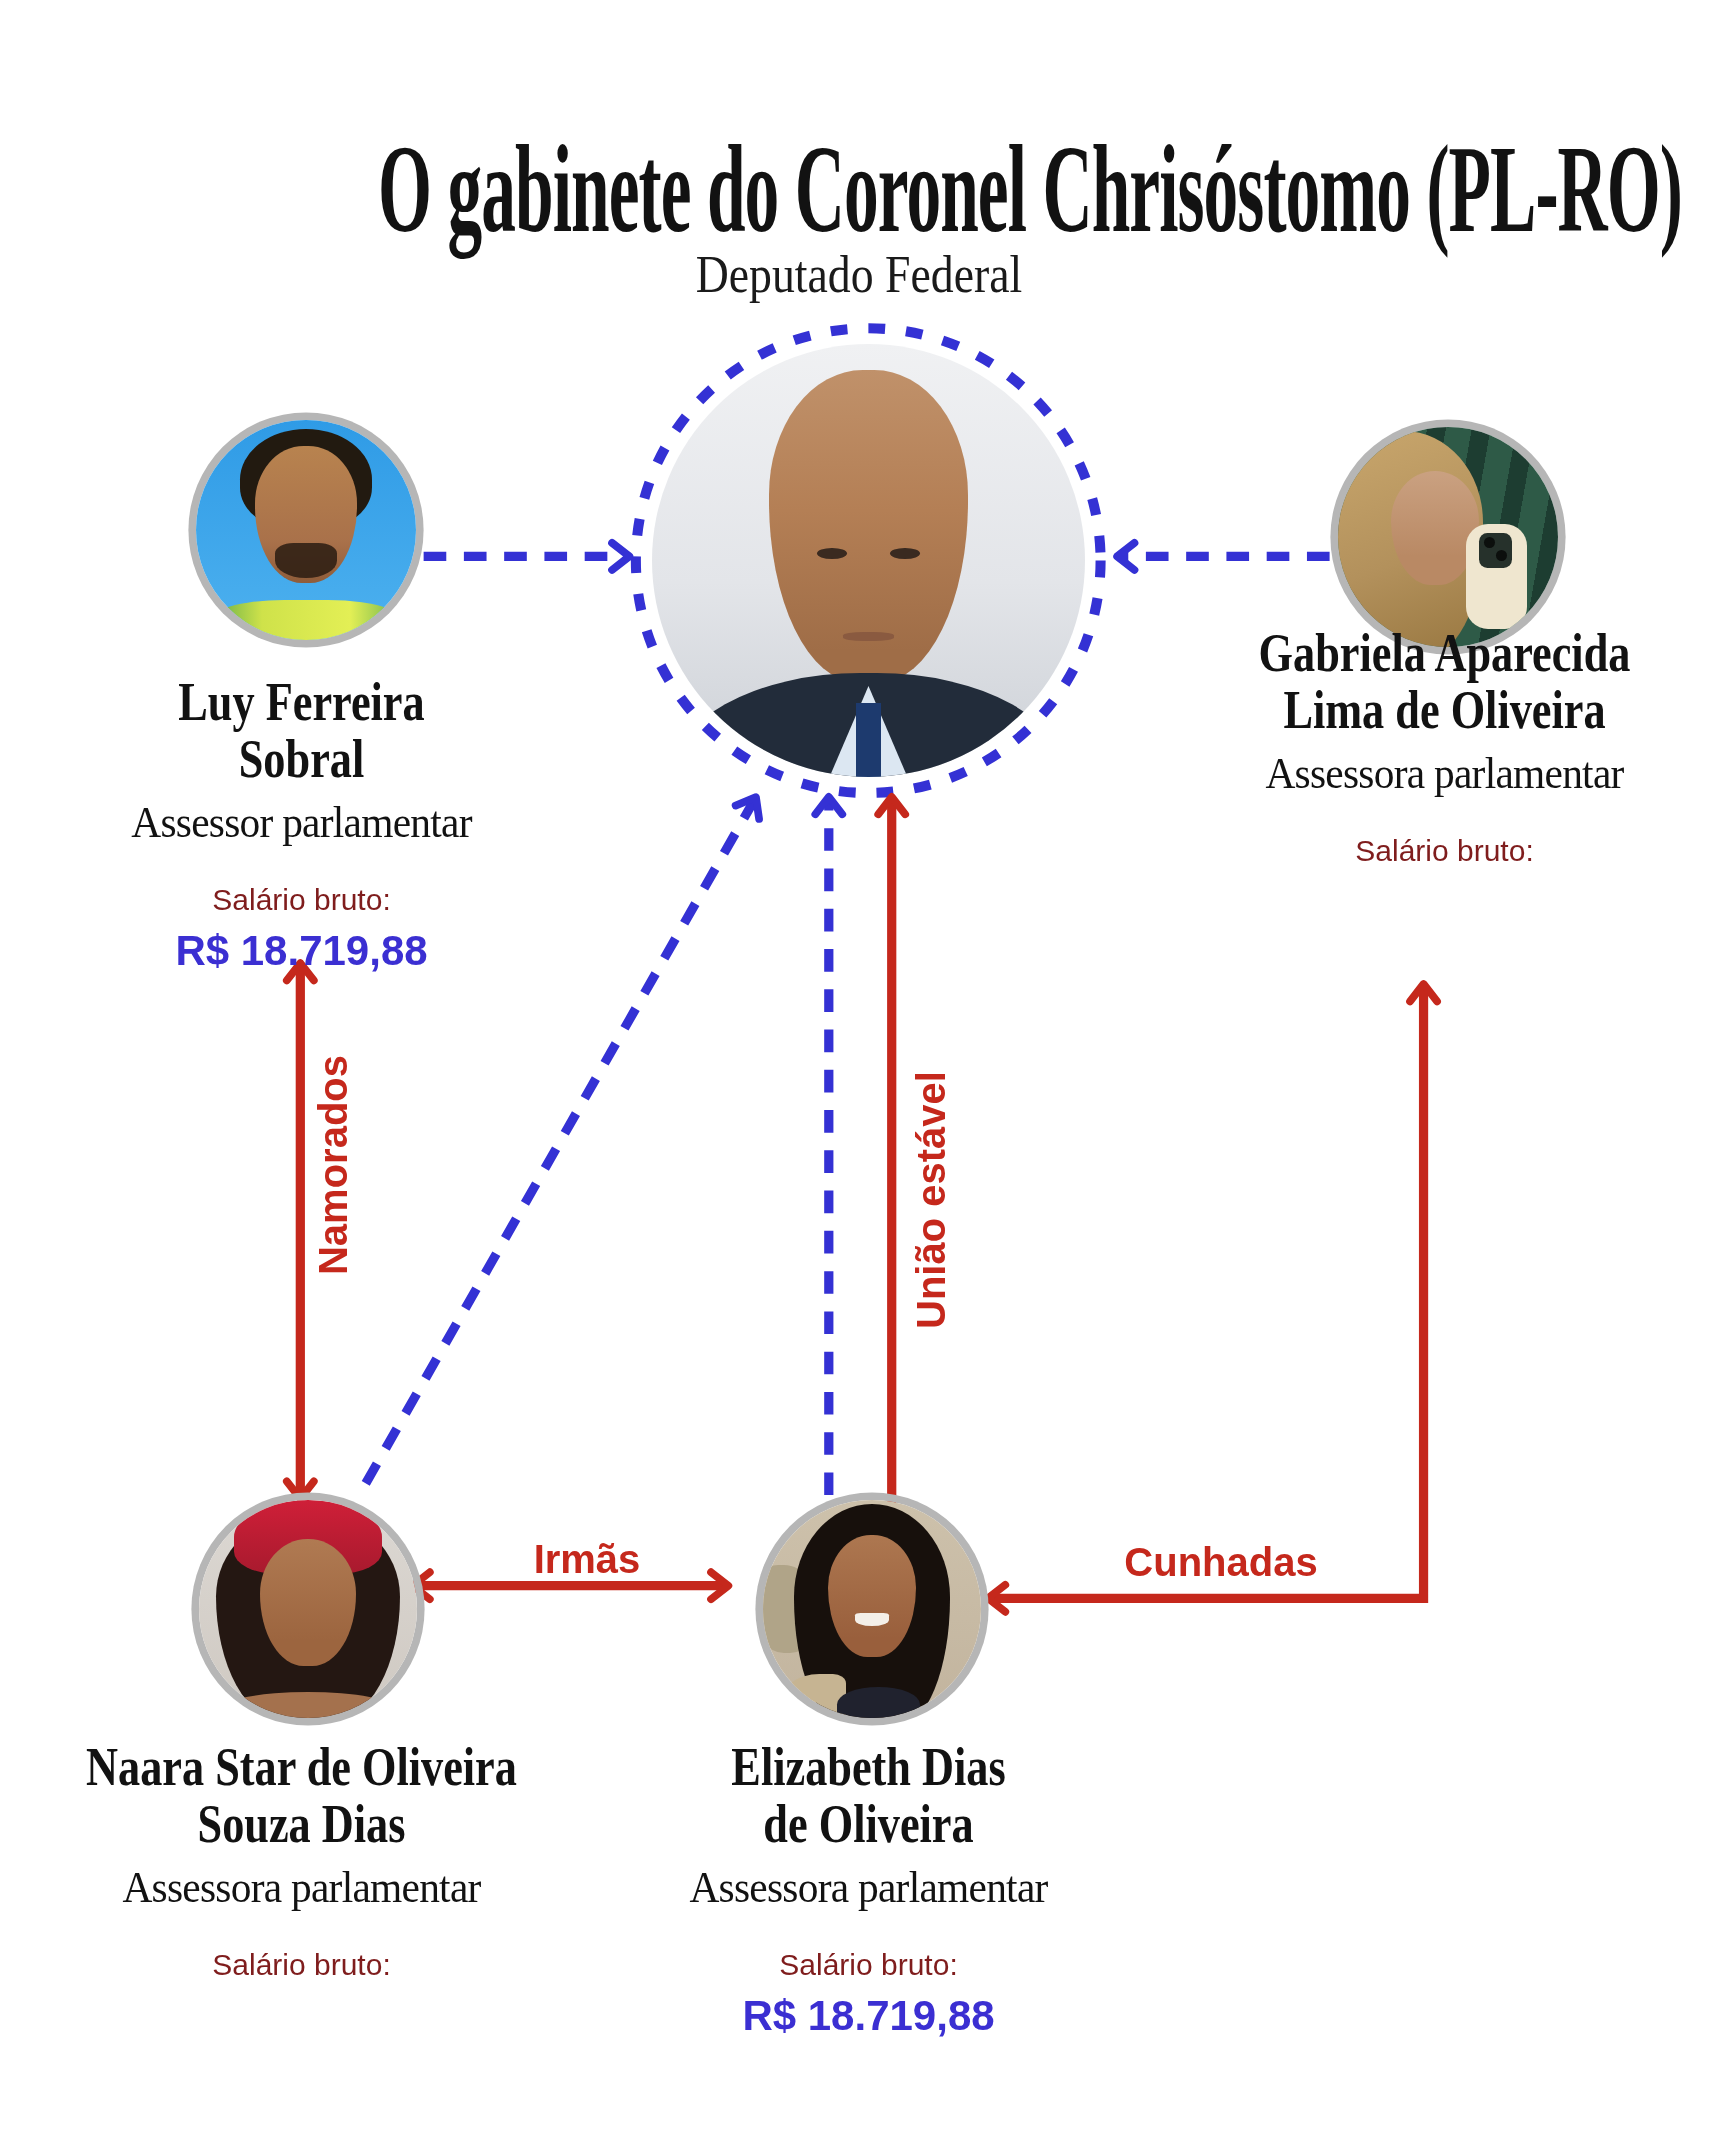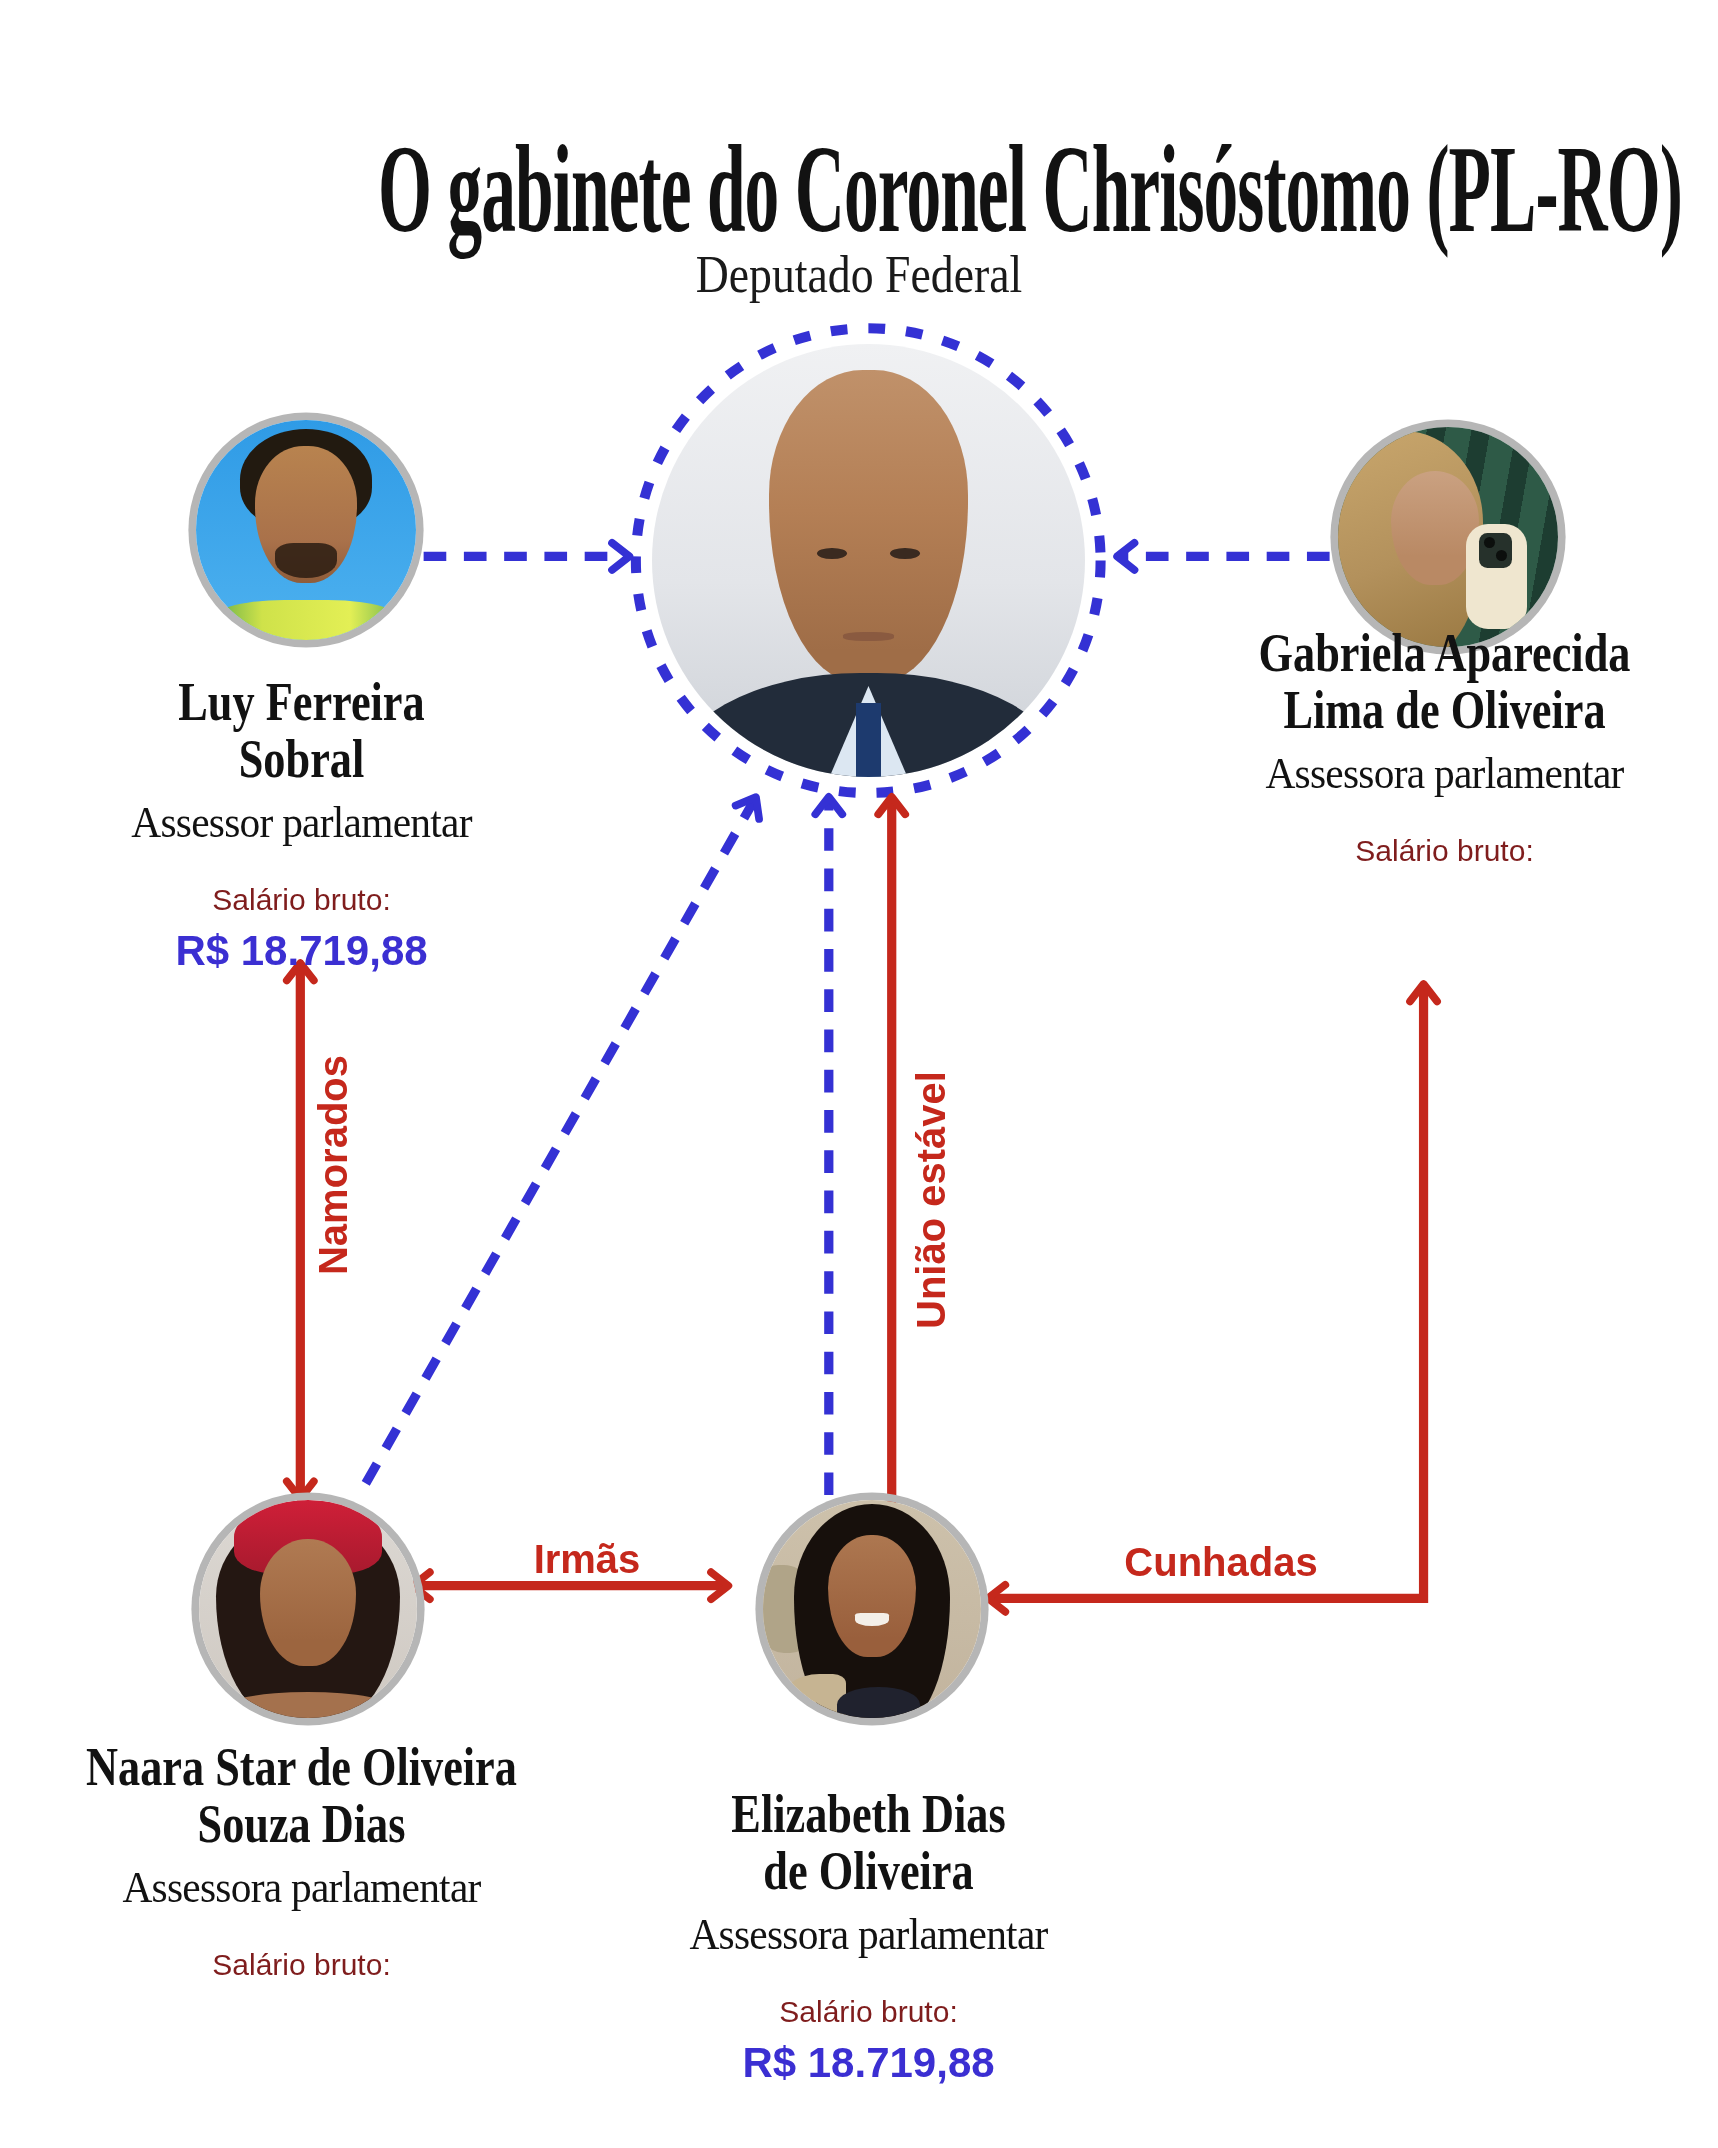--- a/index.html
+++ b/index.html
@@ -179,21 +179,21 @@
   <div class="psal-label">Salário bruto:</div>
 </div>
 
 <div class="pblock" style="left:29px;top:1739px;width:545px;">
   <div class="pname">Naara Star de Oliveira</div>
   <div class="pname">Souza Dias</div>
   <div class="prole">Assessora parlamentar</div>
   <div class="psal-label">Salário bruto:</div>
 </div>
 
-<div class="pblock" style="left:596px;top:1786px;width:545px;">
+<div class="pblock" style="left:596px;top:1739px;width:545px;">
   <div class="pname">Elizabeth Dias</div>
   <div class="pname">de Oliveira</div>
   <div class="prole">Assessora parlamentar</div>
   <div class="psal-label">Salário bruto:</div>
   <div class="psal-value">R$ 18.719,88</div>
 </div>
 
 <div class="rel vert" style="left:333px;top:1165px;">Namorados</div>
 <div class="rel vert" style="left:931px;top:1200px;">União estável</div>
 <div class="rel horiz" style="left:587px;top:1559px;">Irmãs</div>

